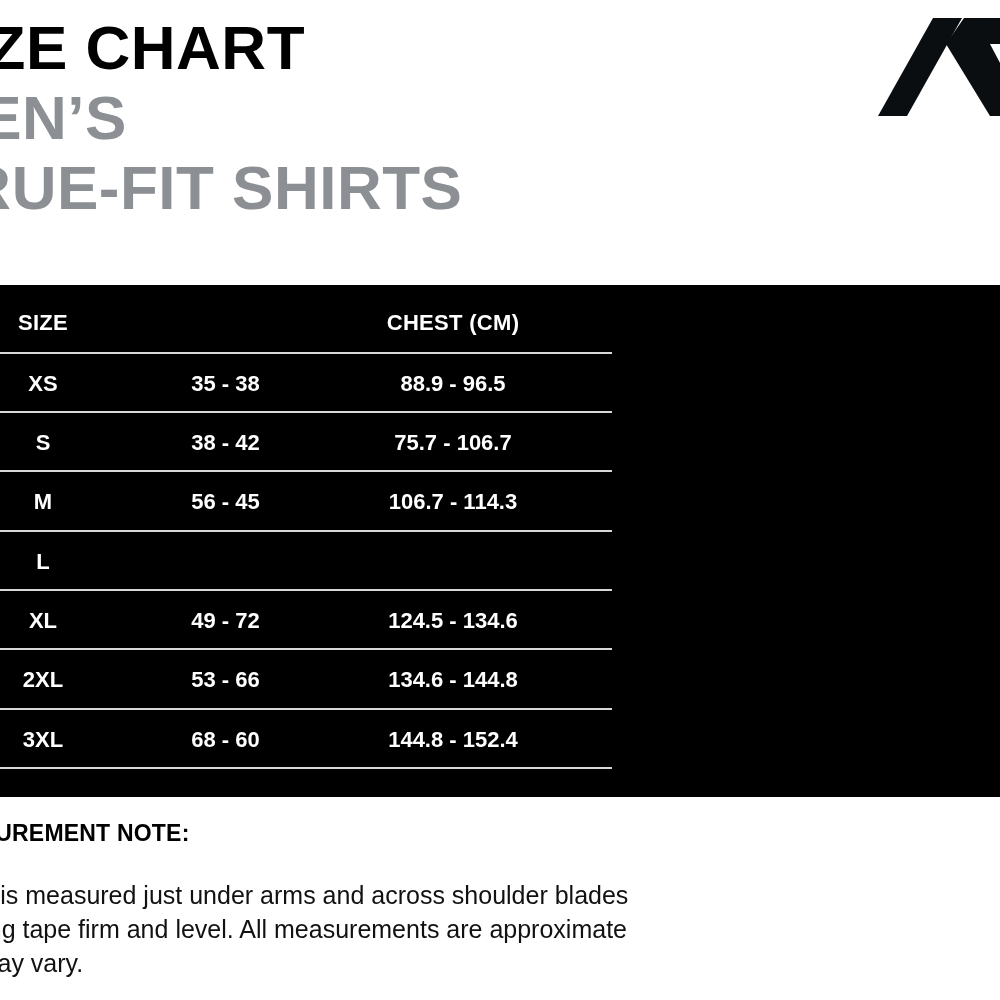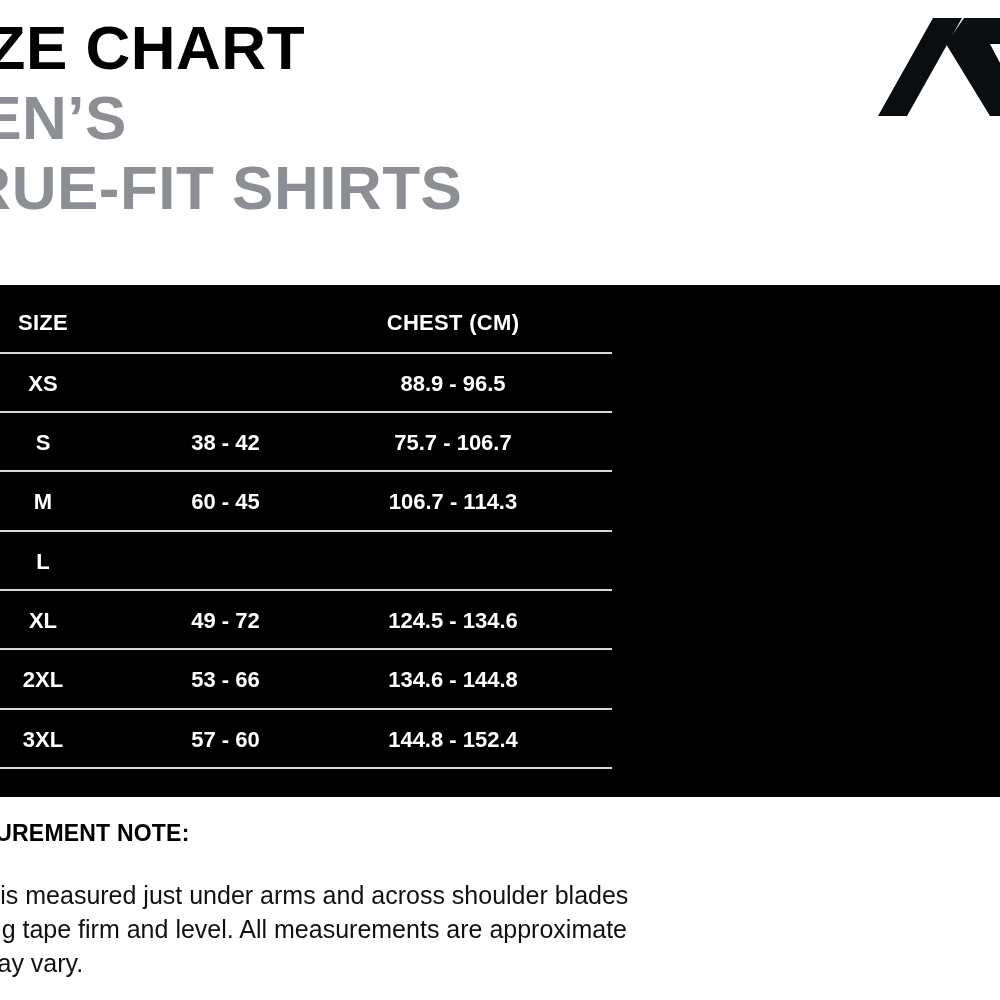--- a/index.html
+++ b/index.html
@@ -146,34 +146,35 @@
   <div id="table-panel">
 
     <div class="trow" id="head-row" style="top:8px;">
       <div class="cell c-size">SIZE</div>
       <div class="cell c-cm">CHEST (CM)</div>
     </div>
     <div class="divider" style="top:67px;"></div>
 
     <div class="trow" style="top:69px;">
       <div class="cell c-size">XS</div>
+      <div class="cell c-in">35 - 38</div>
       <div class="cell c-cm">88.9 - 96.5</div>
     </div>
     <div class="divider" style="top:126px;"></div>
 
     <div class="trow" style="top:128px;">
       <div class="cell c-size">S</div>
       <div class="cell c-in">38 - 42</div>
       <div class="cell c-cm">75.7 - 106.7</div>
     </div>
     <div class="divider" style="top:185px;"></div>
 
     <div class="trow" style="top:187px;">
       <div class="cell c-size">M</div>
-      <div class="cell c-in">60 - 45</div>
+      <div class="cell c-in">56 - 45</div>
       <div class="cell c-cm">106.7 - 114.3</div>
     </div>
     <div class="divider" style="top:245px;"></div>
 
     <div class="trow" style="top:247px;">
       <div class="cell c-size">L</div>
     </div>
     <div class="divider" style="top:304px;"></div>
 
     <div class="trow" style="top:306px;">
@@ -185,21 +186,21 @@
 
     <div class="trow" style="top:365px;">
       <div class="cell c-size">2XL</div>
       <div class="cell c-in">53 - 66</div>
       <div class="cell c-cm">134.6 - 144.8</div>
     </div>
     <div class="divider" style="top:423px;"></div>
 
     <div class="trow" style="top:425px;">
       <div class="cell c-size">3XL</div>
-      <div class="cell c-in">57 - 60</div>
+      <div class="cell c-in">68 - 60</div>
       <div class="cell c-cm">144.8 - 152.4</div>
     </div>
     <div class="divider" style="top:482px;"></div>
 
   </div>
 
   <div id="note">
     <div id="note-title">MEASUREMENT NOTE:</div>
     <div id="note-body">Chest is measured just under arms and across shoulder blades
 keeping tape firm and level. All measurements are approximate

